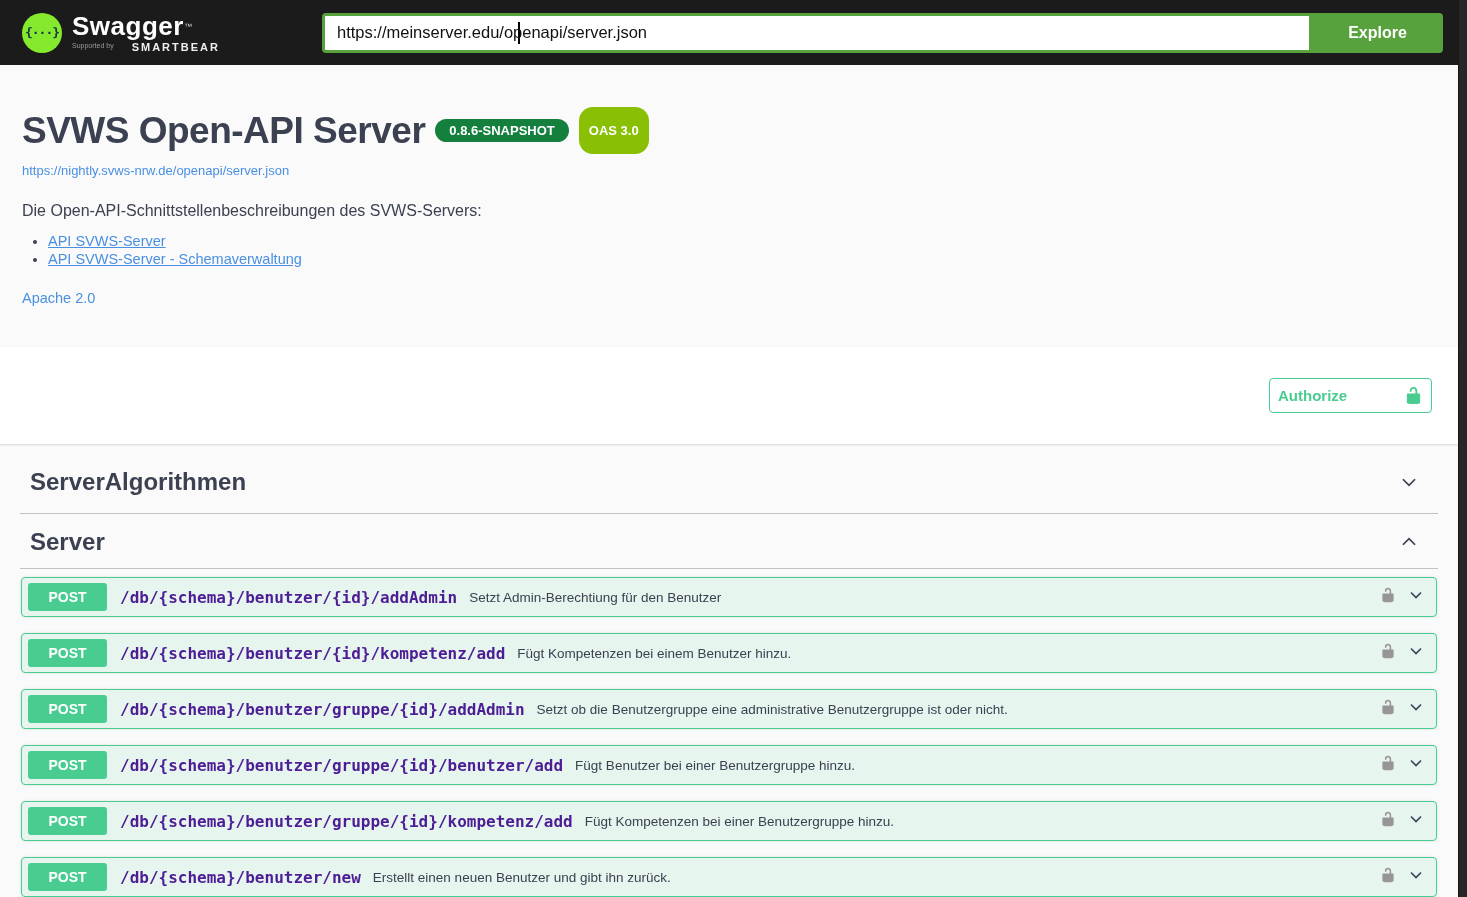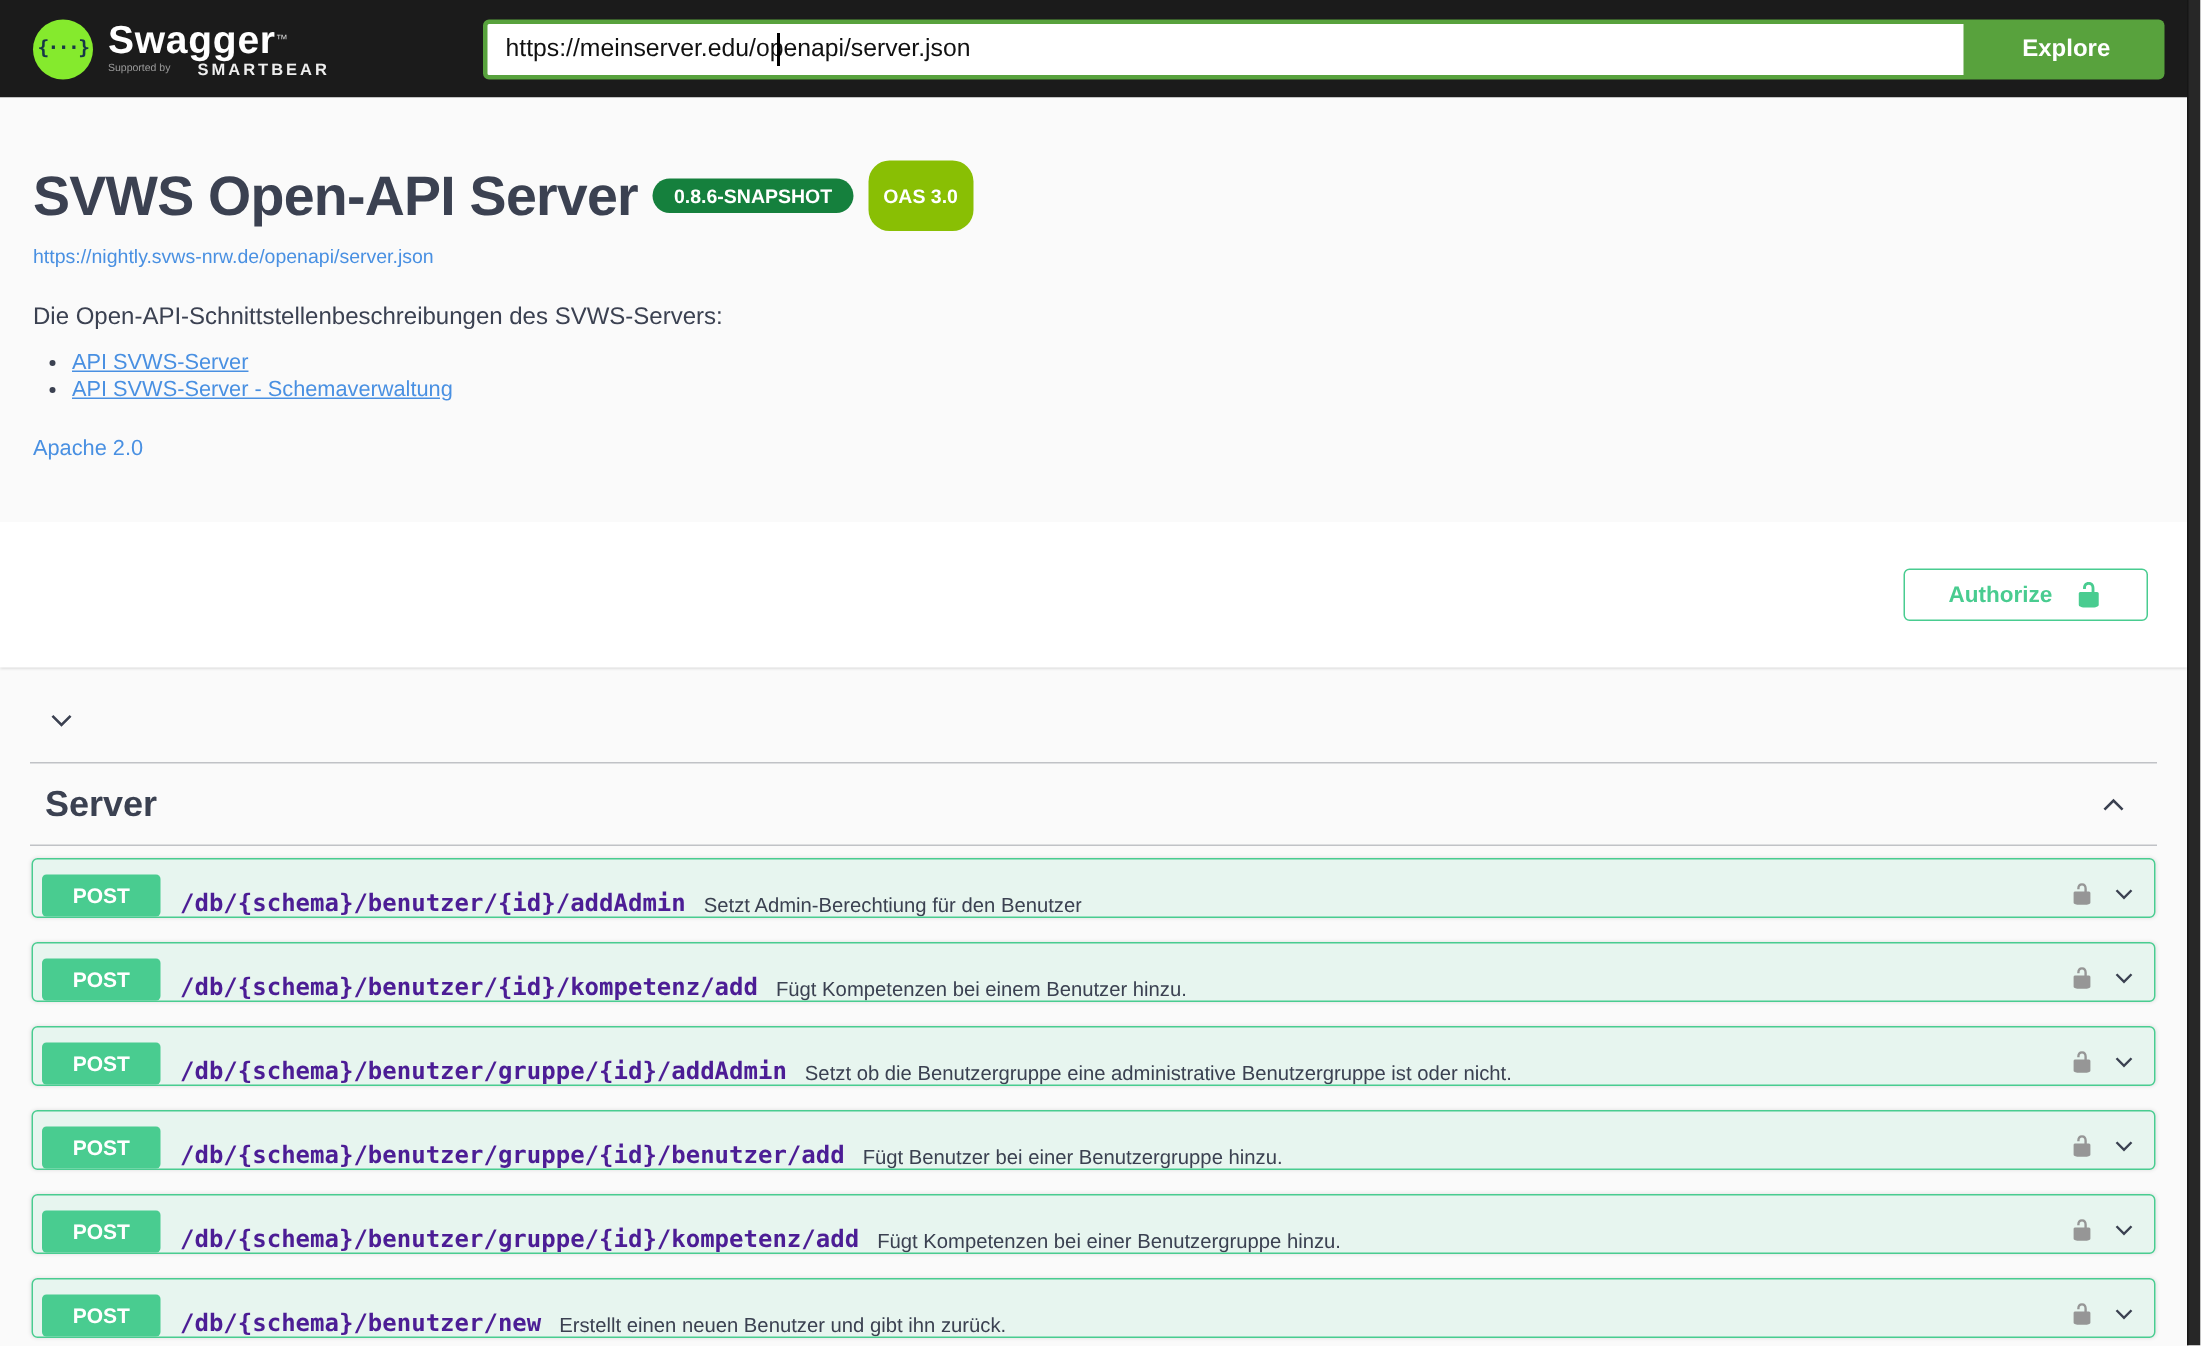--- a/index.html
+++ b/index.html
@@ -79,42 +79,42 @@
   .license-link { display:inline-block; margin-top:21px; color:#4990e2; font-size:14.5px; text-decoration:none; }
 
   
   .scheme-container {
     background:#fff; width:1458px; padding:31px 26px;
     box-shadow:0 1px 2px 0 rgba(0,0,0,.15);
     display:flex; justify-content:flex-end;
   }
   .authorize-btn {
     display:flex; align-items:center; justify-content:space-between;
-    width:163px; height:35px; padding:0 29px;
+    width:163px; height:35px; padding:0 8px;
     background:transparent; border:1px solid #49cc90; border-radius:4px;
     color:#49cc90; font-size:15px; font-weight:700;
     font-family:"Liberation Sans", sans-serif; cursor:pointer;
   }
   .authorize-btn svg { fill:#49cc90; }
 
   
   .ops-wrap { padding:0 20px; }
   .opblock-tag {
     display:flex; align-items:center; cursor:pointer;
     border-bottom:1px solid rgba(59,65,81,.3);
     padding:24px 10px 17px 10px;
   }
   .opblock-tag.small-pad { padding:14px 10px 12px 10px; }
   .opblock-tag h3 { margin:0; flex:1; font-size:24px; font-weight:700; color:#3b4151; }
   .tag-chevron { margin-right:8px; display:flex; }
   .tag-chevron svg { stroke:#3b4151; }
 
   .ops-list { padding-top:8px; }
   .opblock {
-    display:flex; align-items:flex-end;
+    display:flex; align-items:center;
     height:40px; margin:0 1px 16px 1px; padding:0 10px 0 6px;
     background:rgba(73,204,144,.1);
     border:1px solid #49cc90; border-radius:4px;
     box-shadow:0 0 3px rgba(0,0,0,.12);
     cursor:pointer;
   }
   .method-badge {
     width:79px; min-width:79px; text-align:center;
     background:#49cc90; color:#fff;
     font-size:14px; font-weight:700;
@@ -187,20 +187,21 @@
         <svg width="19" height="19" viewBox="0 0 20 20">
             <path d="M15.8 8H14V5.6C14 2.703 12.665 1 10 1 7.334 1 6 2.703 6 5.6V6h2v-.801C8 3.754 8.797 3 10 3c1.203 0 2 .754 2 2.199V8H4c-.553 0-1 .646-1 1.199V17c0 .549.428 1.139.951 1.307l1.197.387C5.672 18.861 6.55 19 7.1 19h5.8c.549 0 1.428-.139 1.951-.307l1.196-.387c.524-.167.953-.757.953-1.306V9.199C17 8.646 16.553 8 15.8 8z"></path>
           </svg>
       </span>
     </button>
   </div>
 
   <div class="ops-wrap">
 
     <div class="opblock-tag">
+      <h3>ServerAlgorithmen</h3>
       <span class="tag-chevron">
         <svg width="22" height="22" viewBox="0 0 20 20" fill="none" stroke-width="1.6">
             <polyline points="4.5,7.5 10,13 15.5,7.5"></polyline>
           </svg>
       </span>
     </div>
 
     <div class="opblock-tag small-pad">
       <h3>Server</h3>
       <span class="tag-chevron">

